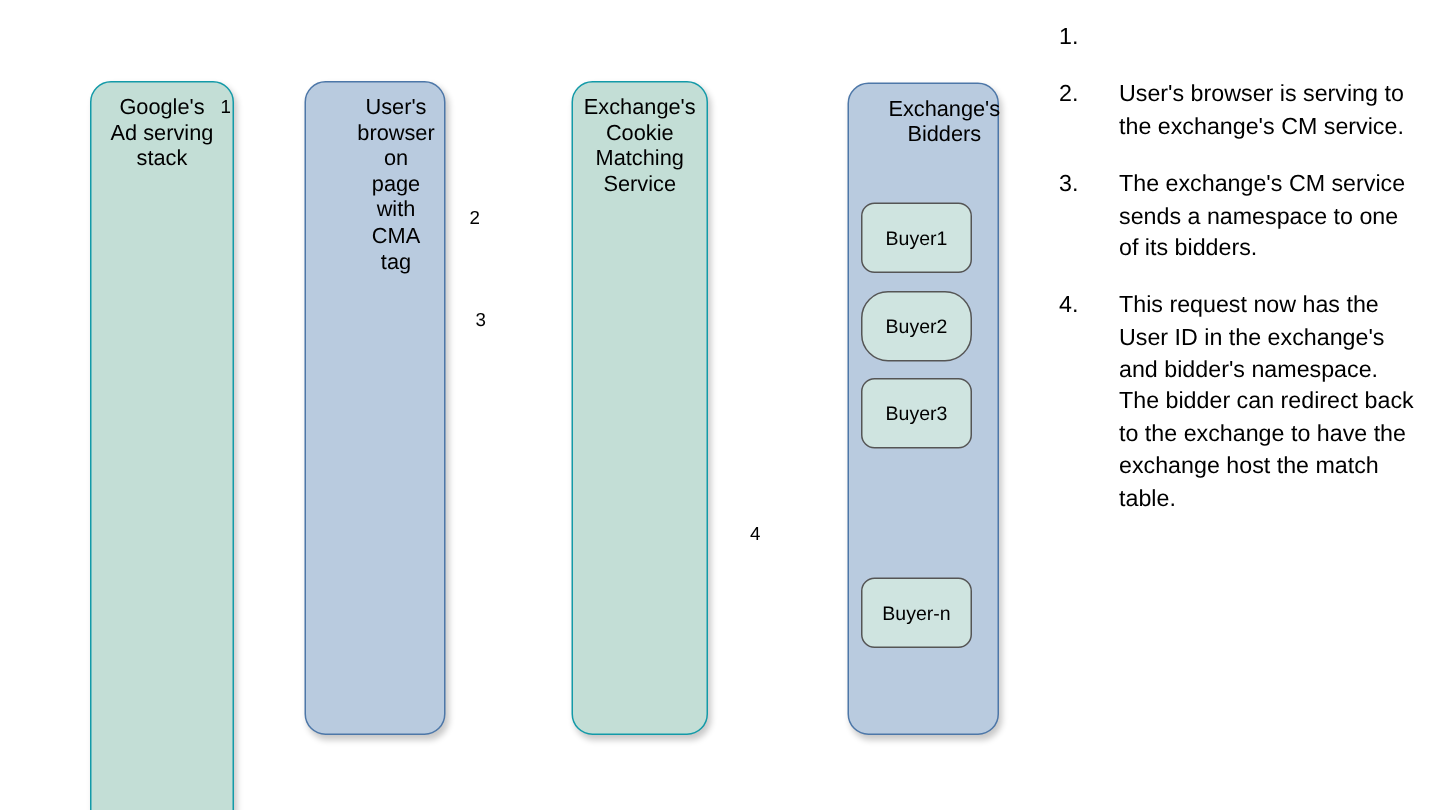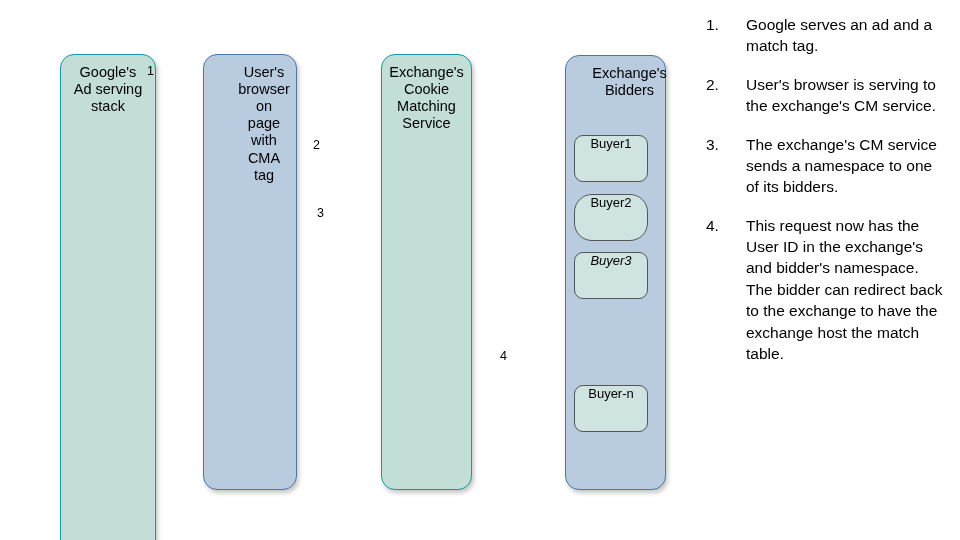--- a/index.html
+++ b/index.html
@@ -47,21 +47,21 @@
   .node.blue  { background: #b9cbdf; border-color: #4d77a8; padding-left: 28px; }
 
   
   .chip {
     position: absolute;
     box-sizing: border-box;
     background: #cfe4e0;
     border: 1.1px solid #555555;
     border-radius: 9px;
     display: flex;
-    align-items: flex-start;
+    align-items: center;
     justify-content: center;
     font-size: 13px;
     z-index: 3;
   }
 
   
   .arrow-svg {
     position: absolute;
     left: 0; top: 0;
     width: 960px;
@@ -132,21 +132,21 @@
   </div>
 
   <div class="chip" style="left:574px; top:135px; width:74px; height:47px;">
     <span>Buyer1</span>
   </div>
 
   <div class="chip" style="left:574px; top:194px; width:74px; height:47px;border-radius:18px;">
     <span>Buyer2</span>
   </div>
 
-  <div class="chip" style="left:574px; top:252px; width:74px; height:47px;font-style:italic;">
+  <div class="chip" style="left:574px; top:252px; width:74px; height:47px;">
     <span>Buyer3</span>
   </div>
 
   <div class="chip" style="left:574px; top:385px; width:74px; height:47px;">
     <span>Buyer-n</span>
   </div>
 
   <svg class="arrow-svg" viewBox="0 0 960 540">
     <defs>
       <marker id="head-r" markerWidth="9" markerHeight="8" refX="8.4" refY="4" orient="auto" markerUnits="strokeWidth">
@@ -179,21 +179,20 @@
 
   <div class="arrow-label" style="left:147px; top:64px;">1</div>
   <div class="arrow-label" style="left:313px; top:138px;">2</div>
   <div class="arrow-label" style="left:317px; top:206px;">3</div>
   <div class="arrow-label" style="left:500px; top:349px;">4</div>
 
   <div id="steps-list">
 
     <div class="step-row">
       <div class="step-num">1.</div>
-      <div class="step-text">Google serves an ad and a match tag.</div>
     </div>
 
     <div class="step-row">
       <div class="step-num">2.</div>
       <div class="step-text">User's browser is serving to the exchange's CM service.</div>
     </div>
 
     <div class="step-row">
       <div class="step-num">3.</div>
       <div class="step-text">The exchange's CM service sends a namespace to one of its bidders.</div>

